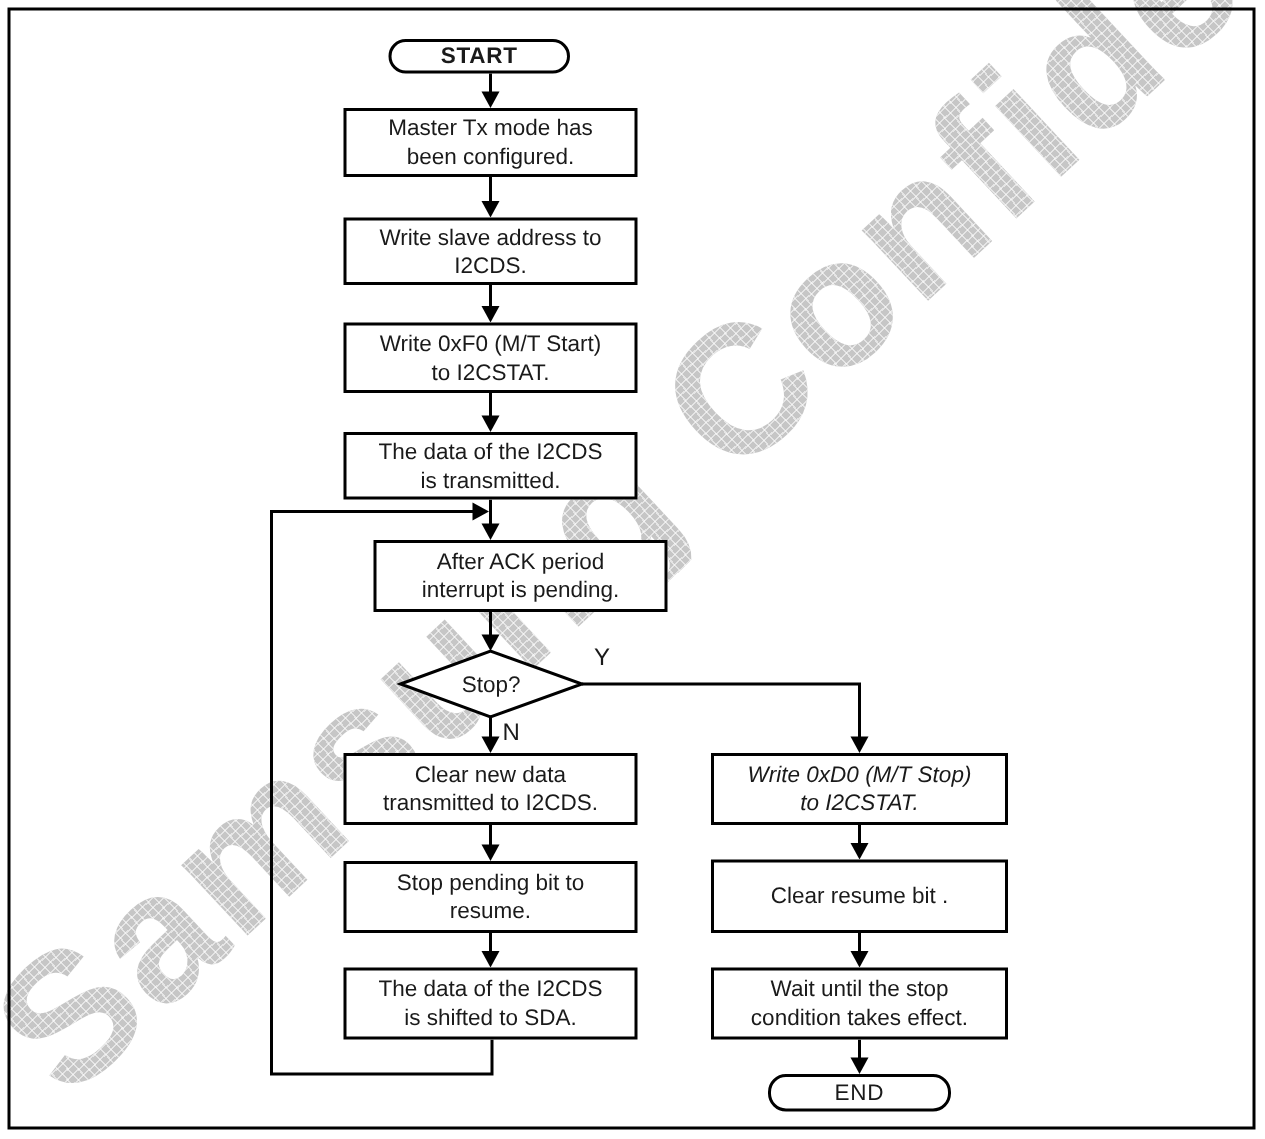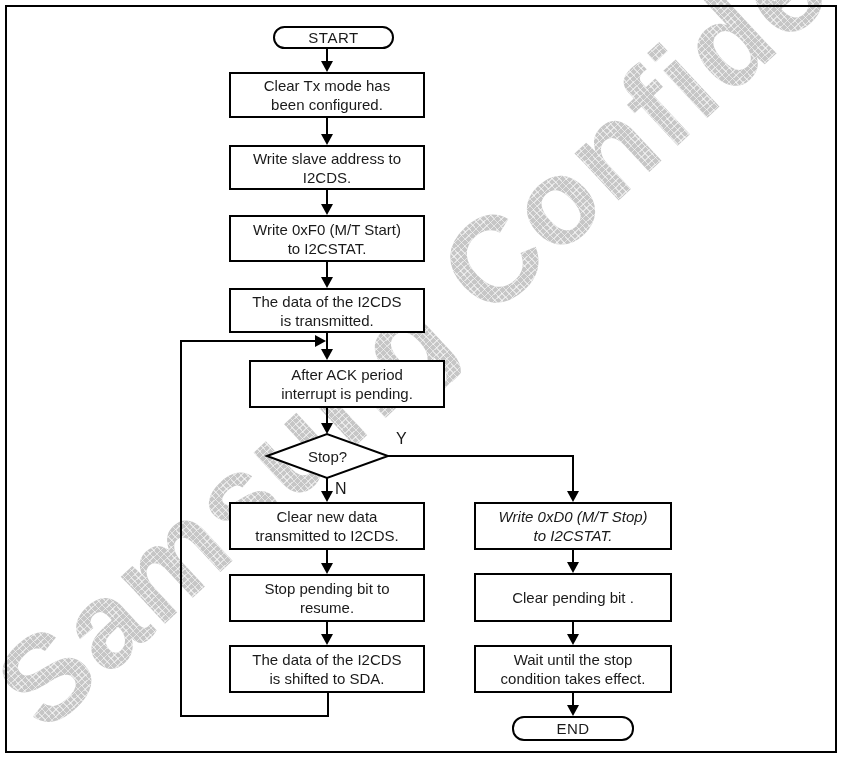--- a/index.html
+++ b/index.html
@@ -80,23 +80,23 @@
       <polygon points="567,491 579,491 573,502"></polygon>
       <polygon points="321,563 333,563 327,574"></polygon>
       <polygon points="321,634 333,634 327,645"></polygon>
       <polygon points="567,562 579,562 573,573"></polygon>
       <polygon points="567,634 579,634 573,645"></polygon>
       <polygon points="567,705 579,705 573,716"></polygon>
     </g>
     <polygon points="267,456 327,434 388,456 327,478" fill="#ffffff" stroke="#000000" stroke-width="2"></polygon>
   </svg>
 
-  <div class="node terminator" style="left:273px;top:26px;width:121px;height:23px;">START</div>
+  <div class="node terminator" style="left:259px;top:26px;width:121px;height:23px;font-weight:bold;">START</div>
 
-  <div class="node" style="left:229px;top:72px;width:196px;height:46px;">Clear Tx mode has
+  <div class="node" style="left:229px;top:72px;width:196px;height:46px;">Master Tx mode has
 been configured.</div>
 
   <div class="node" style="left:229px;top:145px;width:196px;height:45px;">Write slave address to
 I2CDS.</div>
 
   <div class="node" style="left:229px;top:215px;width:196px;height:47px;">Write 0xF0 (M/T Start)
 to I2CSTAT.</div>
 
   <div class="node" style="left:229px;top:288px;width:196px;height:45px;">The data of the I2CDS
 is transmitted.</div>
@@ -115,20 +115,20 @@
 
   <div class="node" style="left:229px;top:574px;width:196px;height:48px;">Stop pending bit to
 resume.</div>
 
   <div class="node" style="left:229px;top:645px;width:196px;height:48px;">The data of the I2CDS
 is shifted to SDA.</div>
 
   <div class="node" style="left:474px;top:502px;width:198px;height:48px;font-style:italic;">Write 0xD0 (M/T Stop)
 to I2CSTAT.</div>
 
-  <div class="node" style="left:474px;top:573px;width:198px;height:49px;">Clear pending bit .</div>
+  <div class="node" style="left:474px;top:573px;width:198px;height:49px;">Clear resume bit .</div>
 
   <div class="node" style="left:474px;top:645px;width:198px;height:48px;">Wait until the stop
 condition takes effect.</div>
 
   <div class="node terminator" style="left:512px;top:716px;width:122px;height:25px;">END</div>
 
 </div>
 
 </body></html>

